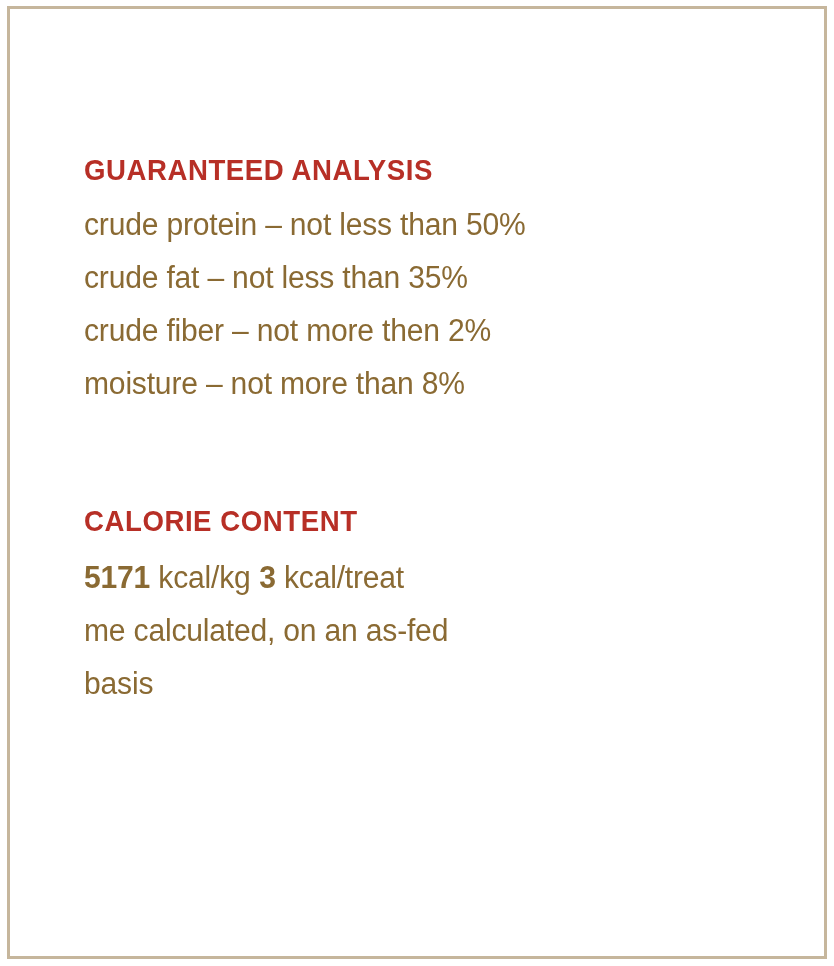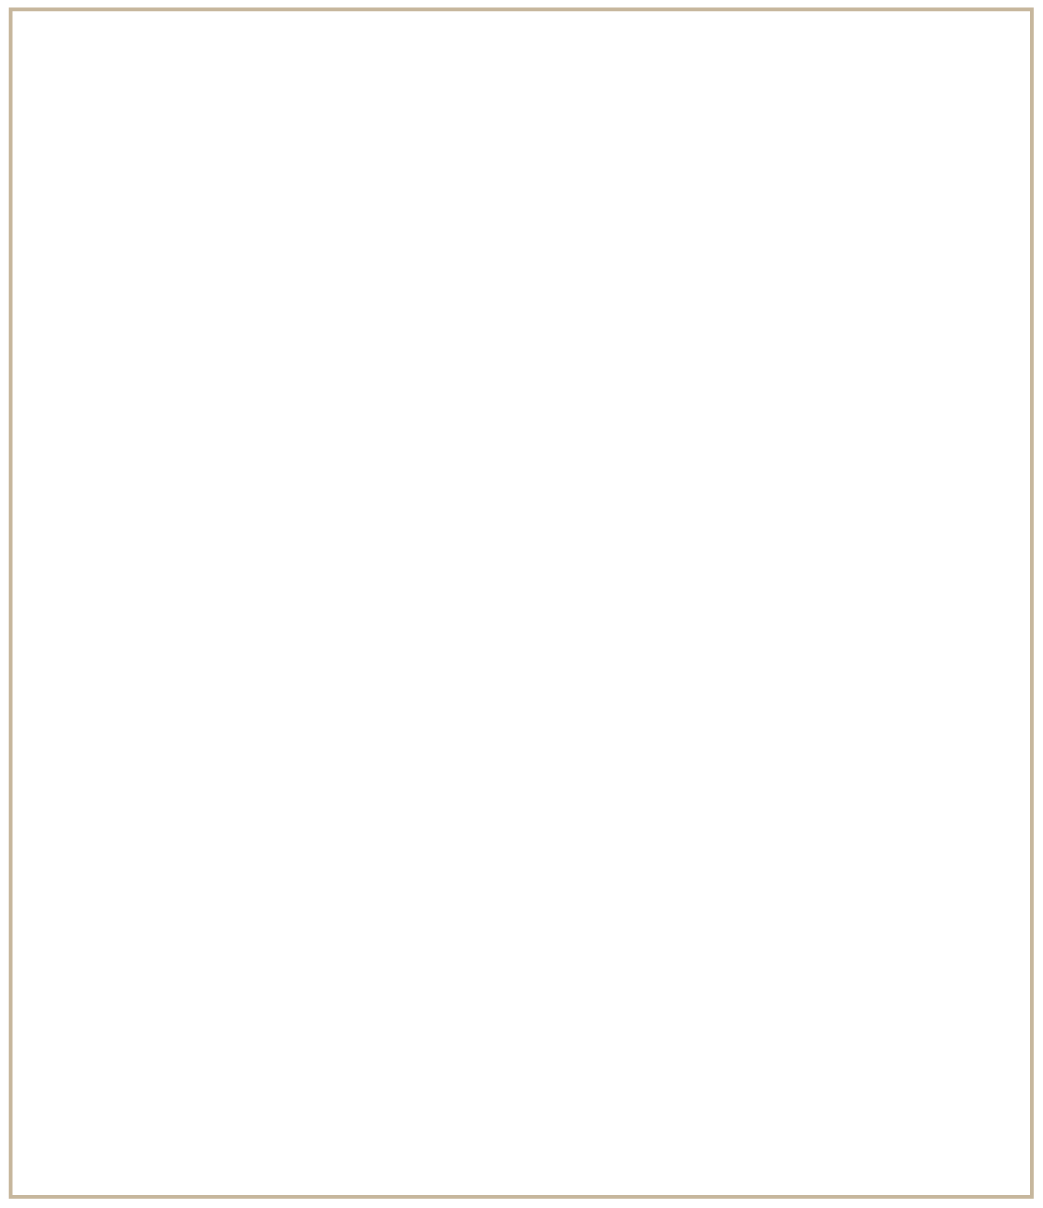--- a/index.html
+++ b/index.html
@@ -91,16 +91,34 @@
 </style>
 </head>
 <body>
 
 <div class="page">
 
   <div class="page-frame"></div>
 
   <div class="content">
 
+    <div class="analysis-block">
+      <div class="section-heading">GUARANTEED ANALYSIS</div>
 
+      <div class="body-line">crude protein – not less than 50%</div>
+      <div class="body-line">crude fat – not less than 35%</div>
+      <div class="body-line">crude fiber – not more then 2%</div>
+      <div class="body-line">moisture – not more than 8%</div>
+    </div>
+
+    <div class="calorie-block">
+      <div class="section-heading calorie-heading">CALORIE CONTENT</div>
+
+      <div class="body-line">
+        <span class="num">5171</span><span>&nbsp;</span><span>kcal/kg</span><span class="spacer-gap">&nbsp;</span><span class="num">3</span><span>&nbsp;</span><span>kcal/treat</span>
+      </div>
+
+      <div class="body-line">me calculated, on an as-fed</div>
+      <div class="body-line">basis</div>
+    </div>
 
   </div>
 </div>
 
 </body></html>

